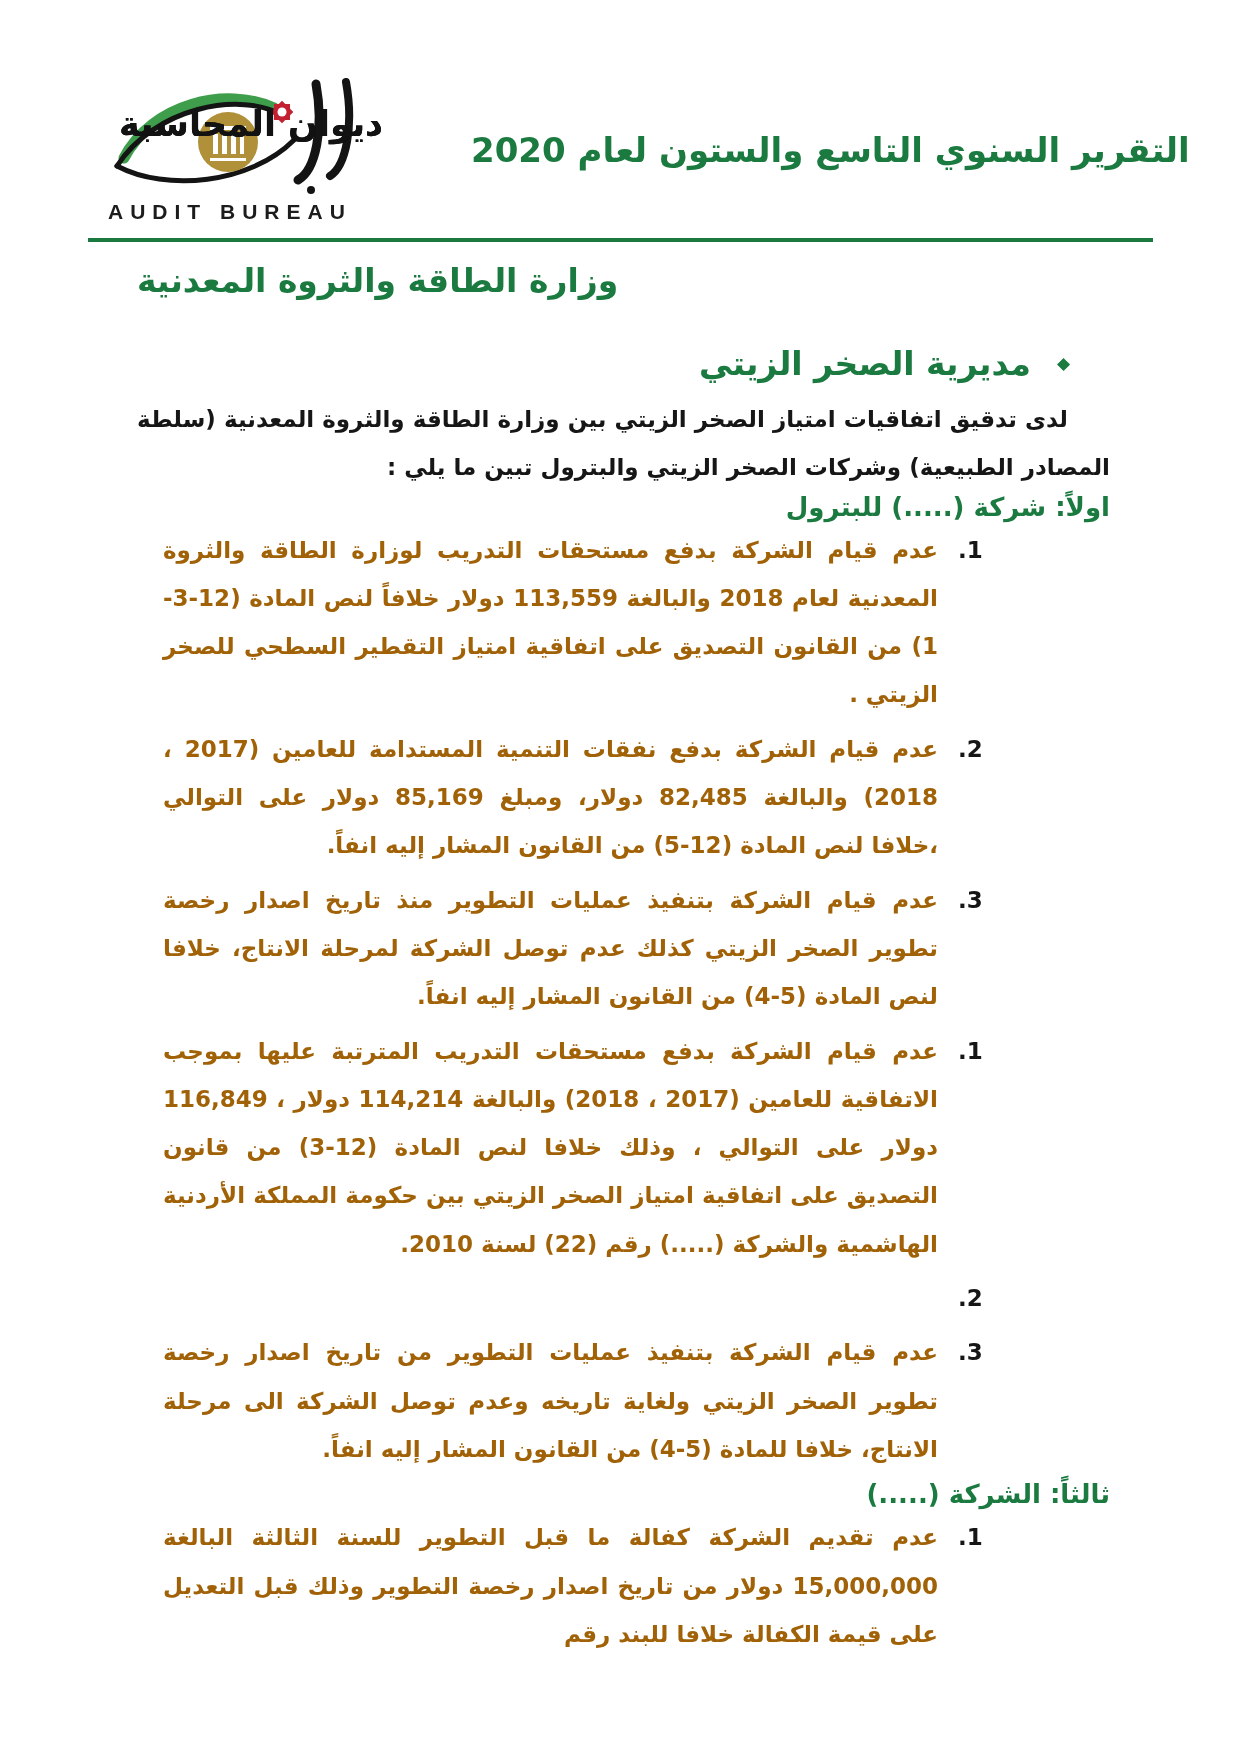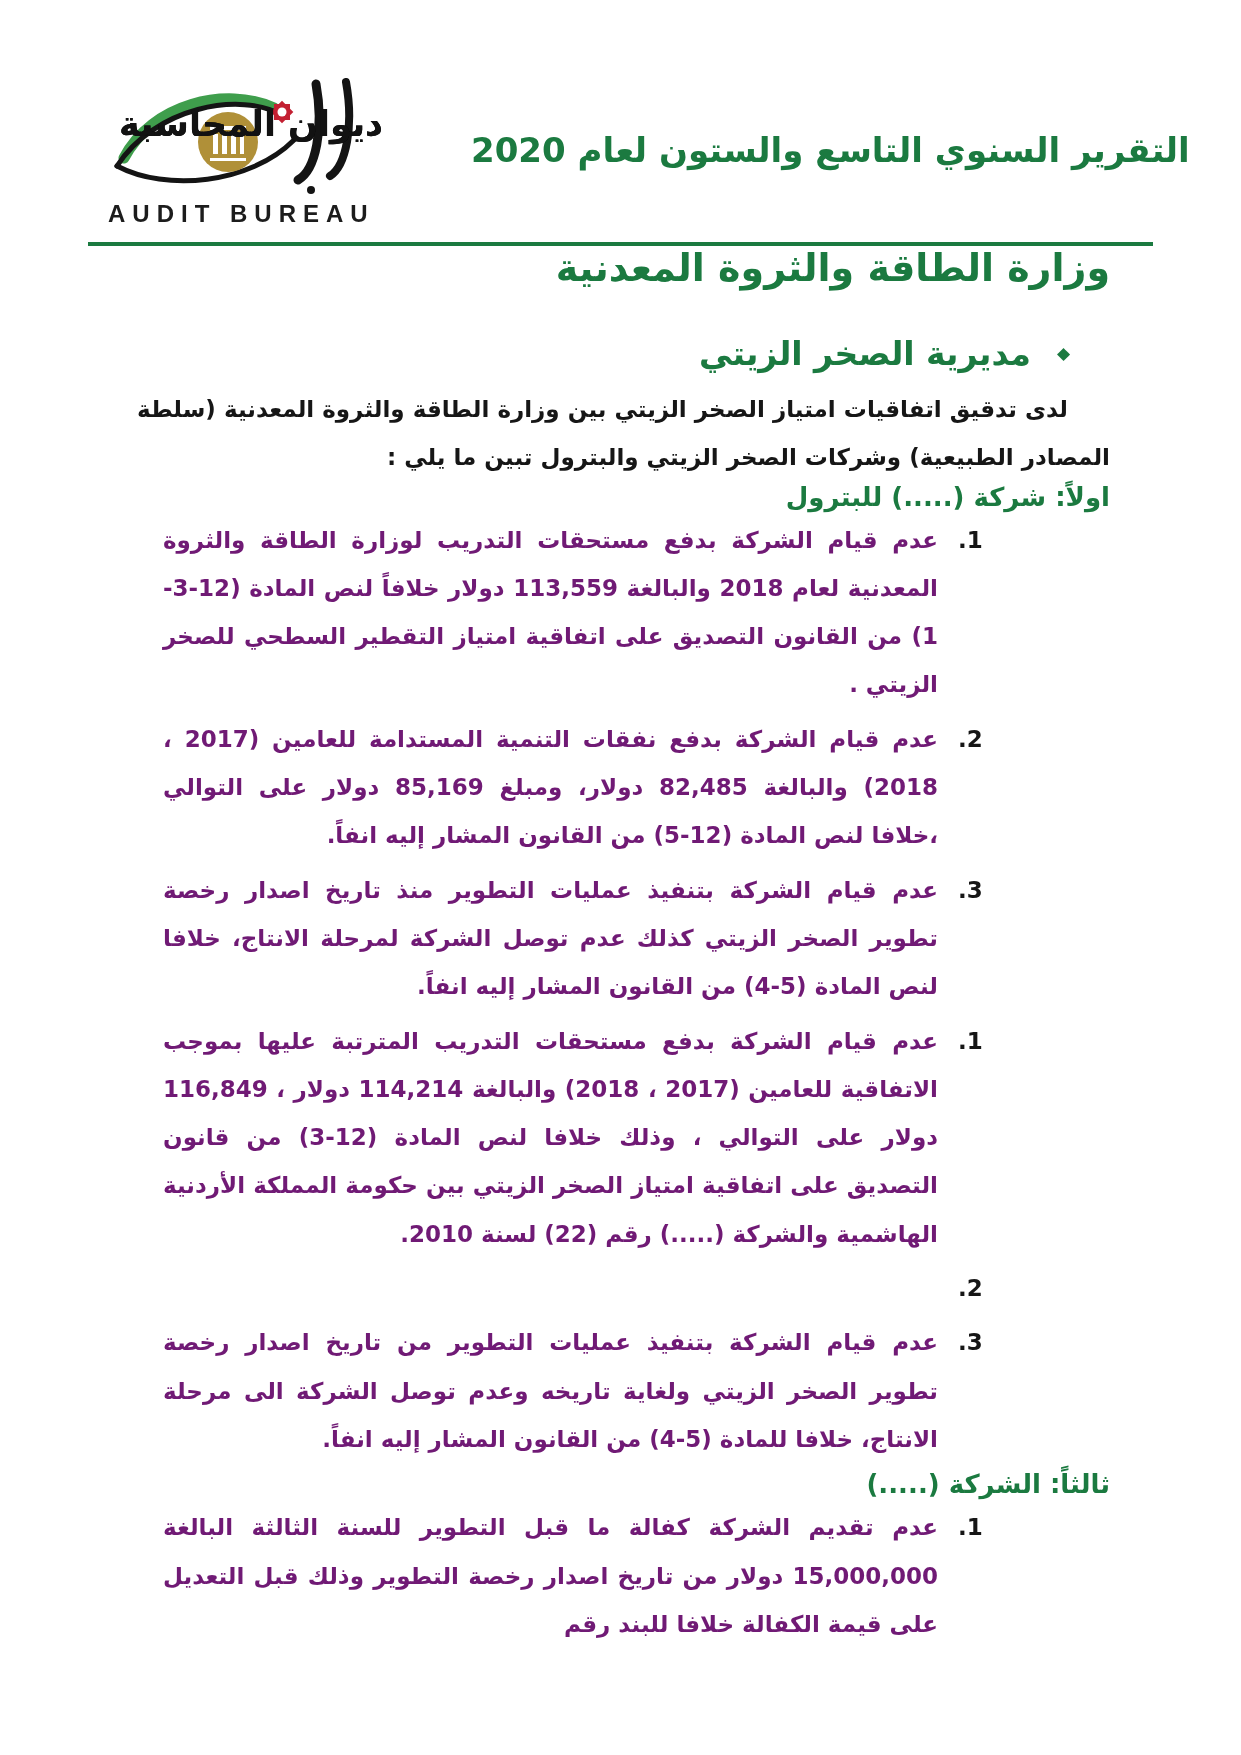--- a/index.html
+++ b/index.html
@@ -14,33 +14,33 @@
   .logo{ width:285px; flex:0 0 auto; }
   .logo-art{ position:relative; width:275px; height:118px; }
   .logo-art svg{ position:absolute; inset:0; }
   .logo-arabic{
     position:absolute; right:0; top:26px; font-size:35px; font-weight:bold;
     color:#121212; direction:rtl; white-space:nowrap; letter-spacing:1px;
     text-shadow:0 0 0 #000;
   }
   .logo-latin{
     margin-top:4px; font-family:"Liberation Sans","DejaVu Sans",sans-serif;
-    font-size:24px; font-weight:bold; letter-spacing:7px; color:#1c1c1c;
+    font-size:21px; font-weight:bold; letter-spacing:7px; color:#1c1c1c;
     white-space:nowrap;
   }
   .hdr-title{
     flex:1; direction:rtl; text-align:right; margin-top:52px; padding-left:78px;
     font-size:34px; font-weight:bold; color:var(--green); white-space:nowrap;
   }
   .rule{ height:4px; background:var(--green); margin:14px 88px 0 88px; }
   
   .content{ padding:0 131px 0 137px; }
   .ministry{
-    margin-top:0; text-align:right; direction:rtl;
-    font-size:38px; font-weight:bold; color:var(--green);
+    margin-top:19px; text-align:left; direction:rtl;
+    font-size:33px; font-weight:bold; color:var(--green);
   }
   .bullet-row{
     margin-top:44px; direction:rtl; display:flex; align-items:center;
     padding-right:40px; gap:26px;
   }
   .diamond{ color:var(--green); font-size:17px; line-height:1; }
   .dir-title{ font-size:33px; font-weight:bold; color:var(--green); }
   .intro{
     margin-top:12px; direction:rtl; text-align:justify; text-indent:42px;
     font-size:23px; font-weight:bold; line-height:2.1; color:#161616;
@@ -49,21 +49,21 @@
     margin-bottom:4px; direction:rtl;
     font-size:26px; font-weight:bold; color:var(--green);
   }
   .item{ display:flex; direction:rtl; margin-bottom:6px; }
   .item-marker{
     flex:0 0 172px; direction:ltr; text-align:left; padding-left:20px;
     font-size:23px; font-weight:bold; line-height:2.1; color:#161616;
   }
   .item-text{
     flex:1; direction:rtl; text-align:justify;
-    font-size:23px; font-weight:bold; line-height:2.1; color:#701a75;margin-left:26px;
+    font-size:23px; font-weight:bold; line-height:2.1; color:#a16207;margin-left:26px;
   }
   :root{ --green:#1b7a40; }
 </style>
 </head>
 <body>
 
 <div class="page">
 
   <header class="hdr">
     <div class="logo">

